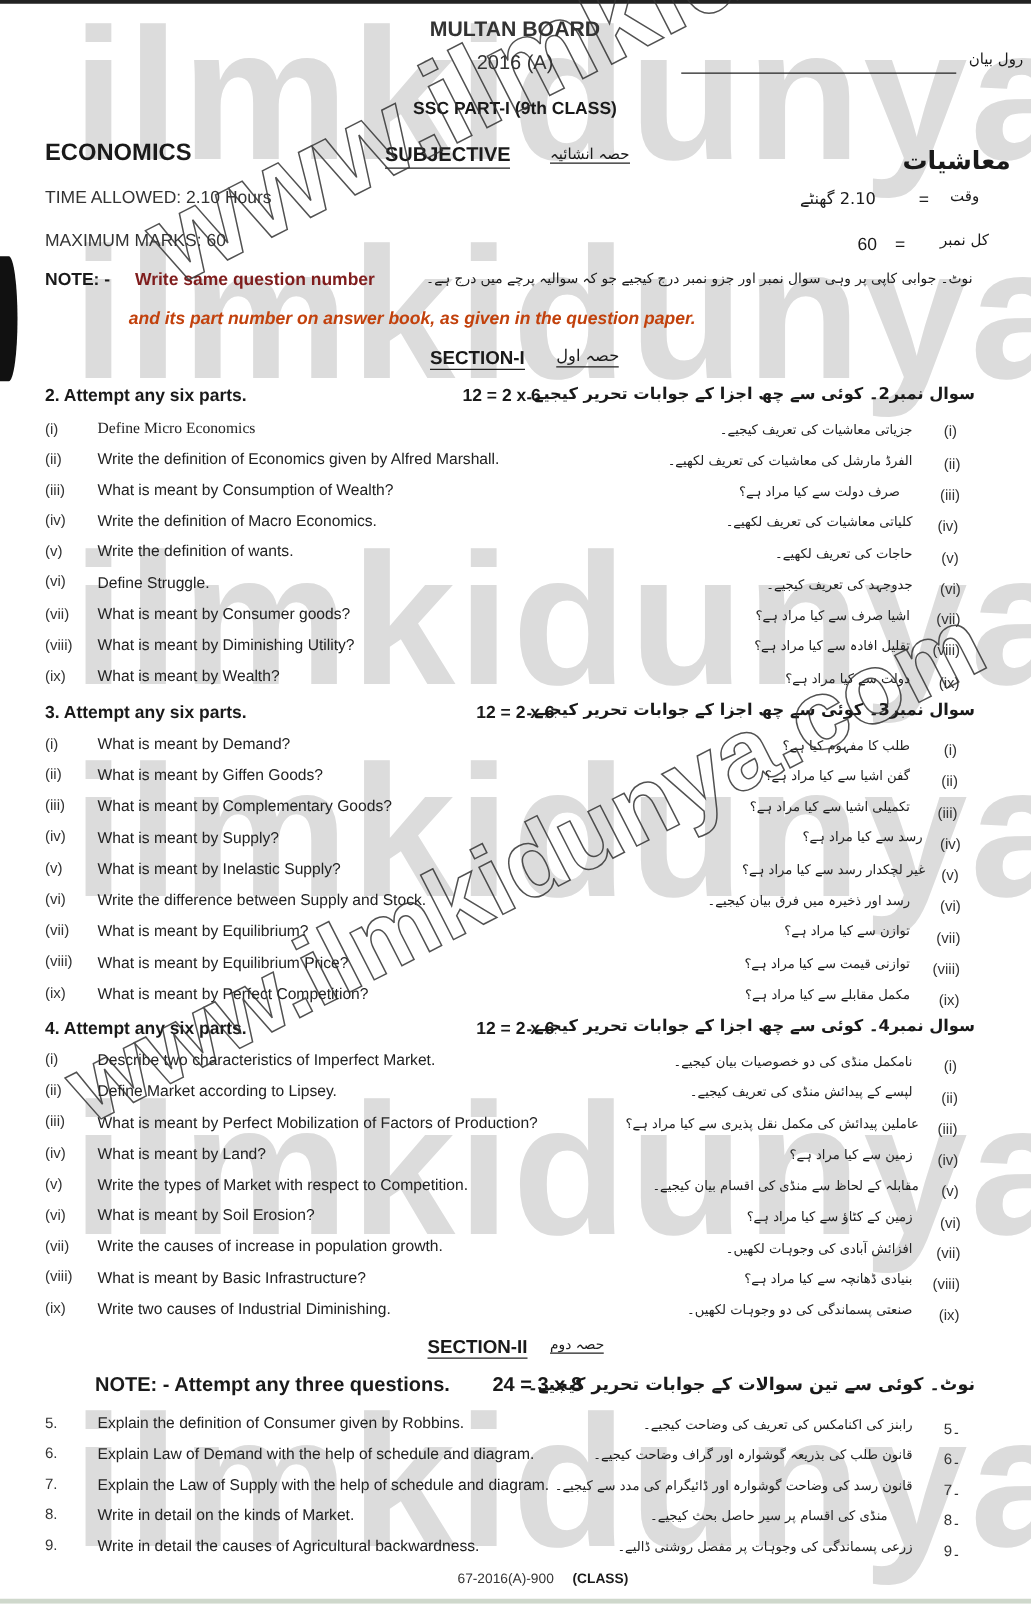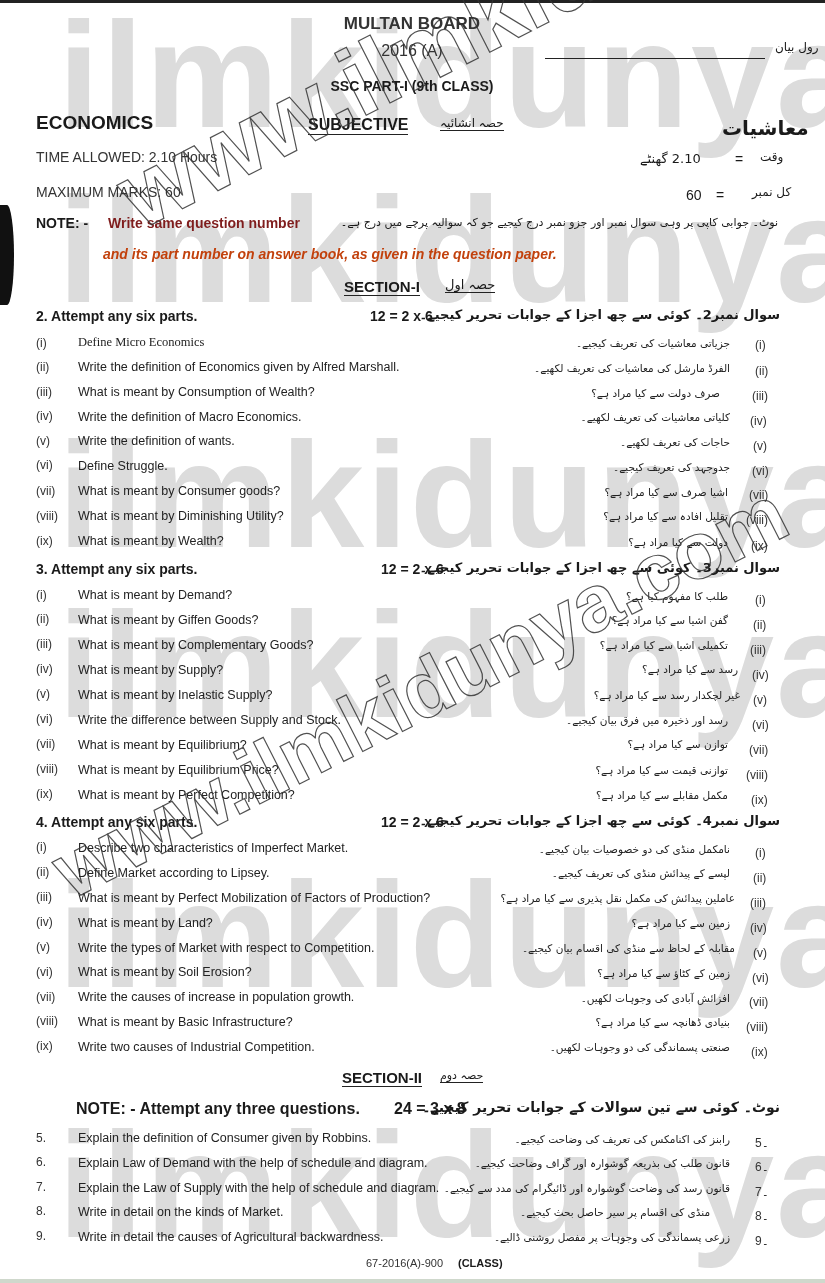--- a/index.html
+++ b/index.html
@@ -208,21 +208,21 @@
   <div class="t qtext" style="left:78px;top:990px;">Write the causes of increase in population growth.</div>
   <div class="t urdu urow" style="left:520px;top:992px;width:210px;text-align:right;">افزائش آبادی کی وجوہات لکھیں۔</div>
   <div class="t rnum" style="left:749px;top:995px;">(vii)</div>
 
   <div class="t qnum" style="left:36px;top:1014px;">(viii)</div>
   <div class="t qtext" style="left:78px;top:1015px;">What is meant by Basic Infrastructure?</div>
   <div class="t urdu urow" style="left:520px;top:1016px;width:210px;text-align:right;">بنیادی ڈھانچہ سے کیا مراد ہے؟</div>
   <div class="t rnum" style="left:746px;top:1020px;">(viii)</div>
 
   <div class="t qnum" style="left:36px;top:1039px;">(ix)</div>
-  <div class="t qtext" style="left:78px;top:1040px;">Write two causes of Industrial Competition.</div>
+  <div class="t qtext" style="left:78px;top:1040px;">Write two causes of Industrial Diminishing.</div>
   <div class="t urdu urow" style="left:520px;top:1041px;width:210px;text-align:right;">صنعتی پسماندگی کی دو وجوہات لکھیں۔</div>
   <div class="t rnum" style="left:751px;top:1045px;">(ix)</div>
 
   <div class="t b u-under" style="left:342px;top:1069px;font-size:15px;">SECTION-II</div>
   <div class="t urdu u-under" style="left:440px;top:1069px;font-size:11px;">حصہ دوم</div>
 
   <div class="t b" style="left:36px;top:1100px;font-size:16px;margin-left:40px;">NOTE: -  Attempt any three questions.</div>
   <div class="t b" style="left:394px;top:1100px;font-size:16px;">24 = 3 x 8</div>
   <div class="t urdu b" style="left:510px;top:1099px;width:270px;font-size:14px;text-align:right;">نوٹ۔  کوئی سے تین سوالات کے جوابات تحریر کیجیے۔</div>
 

